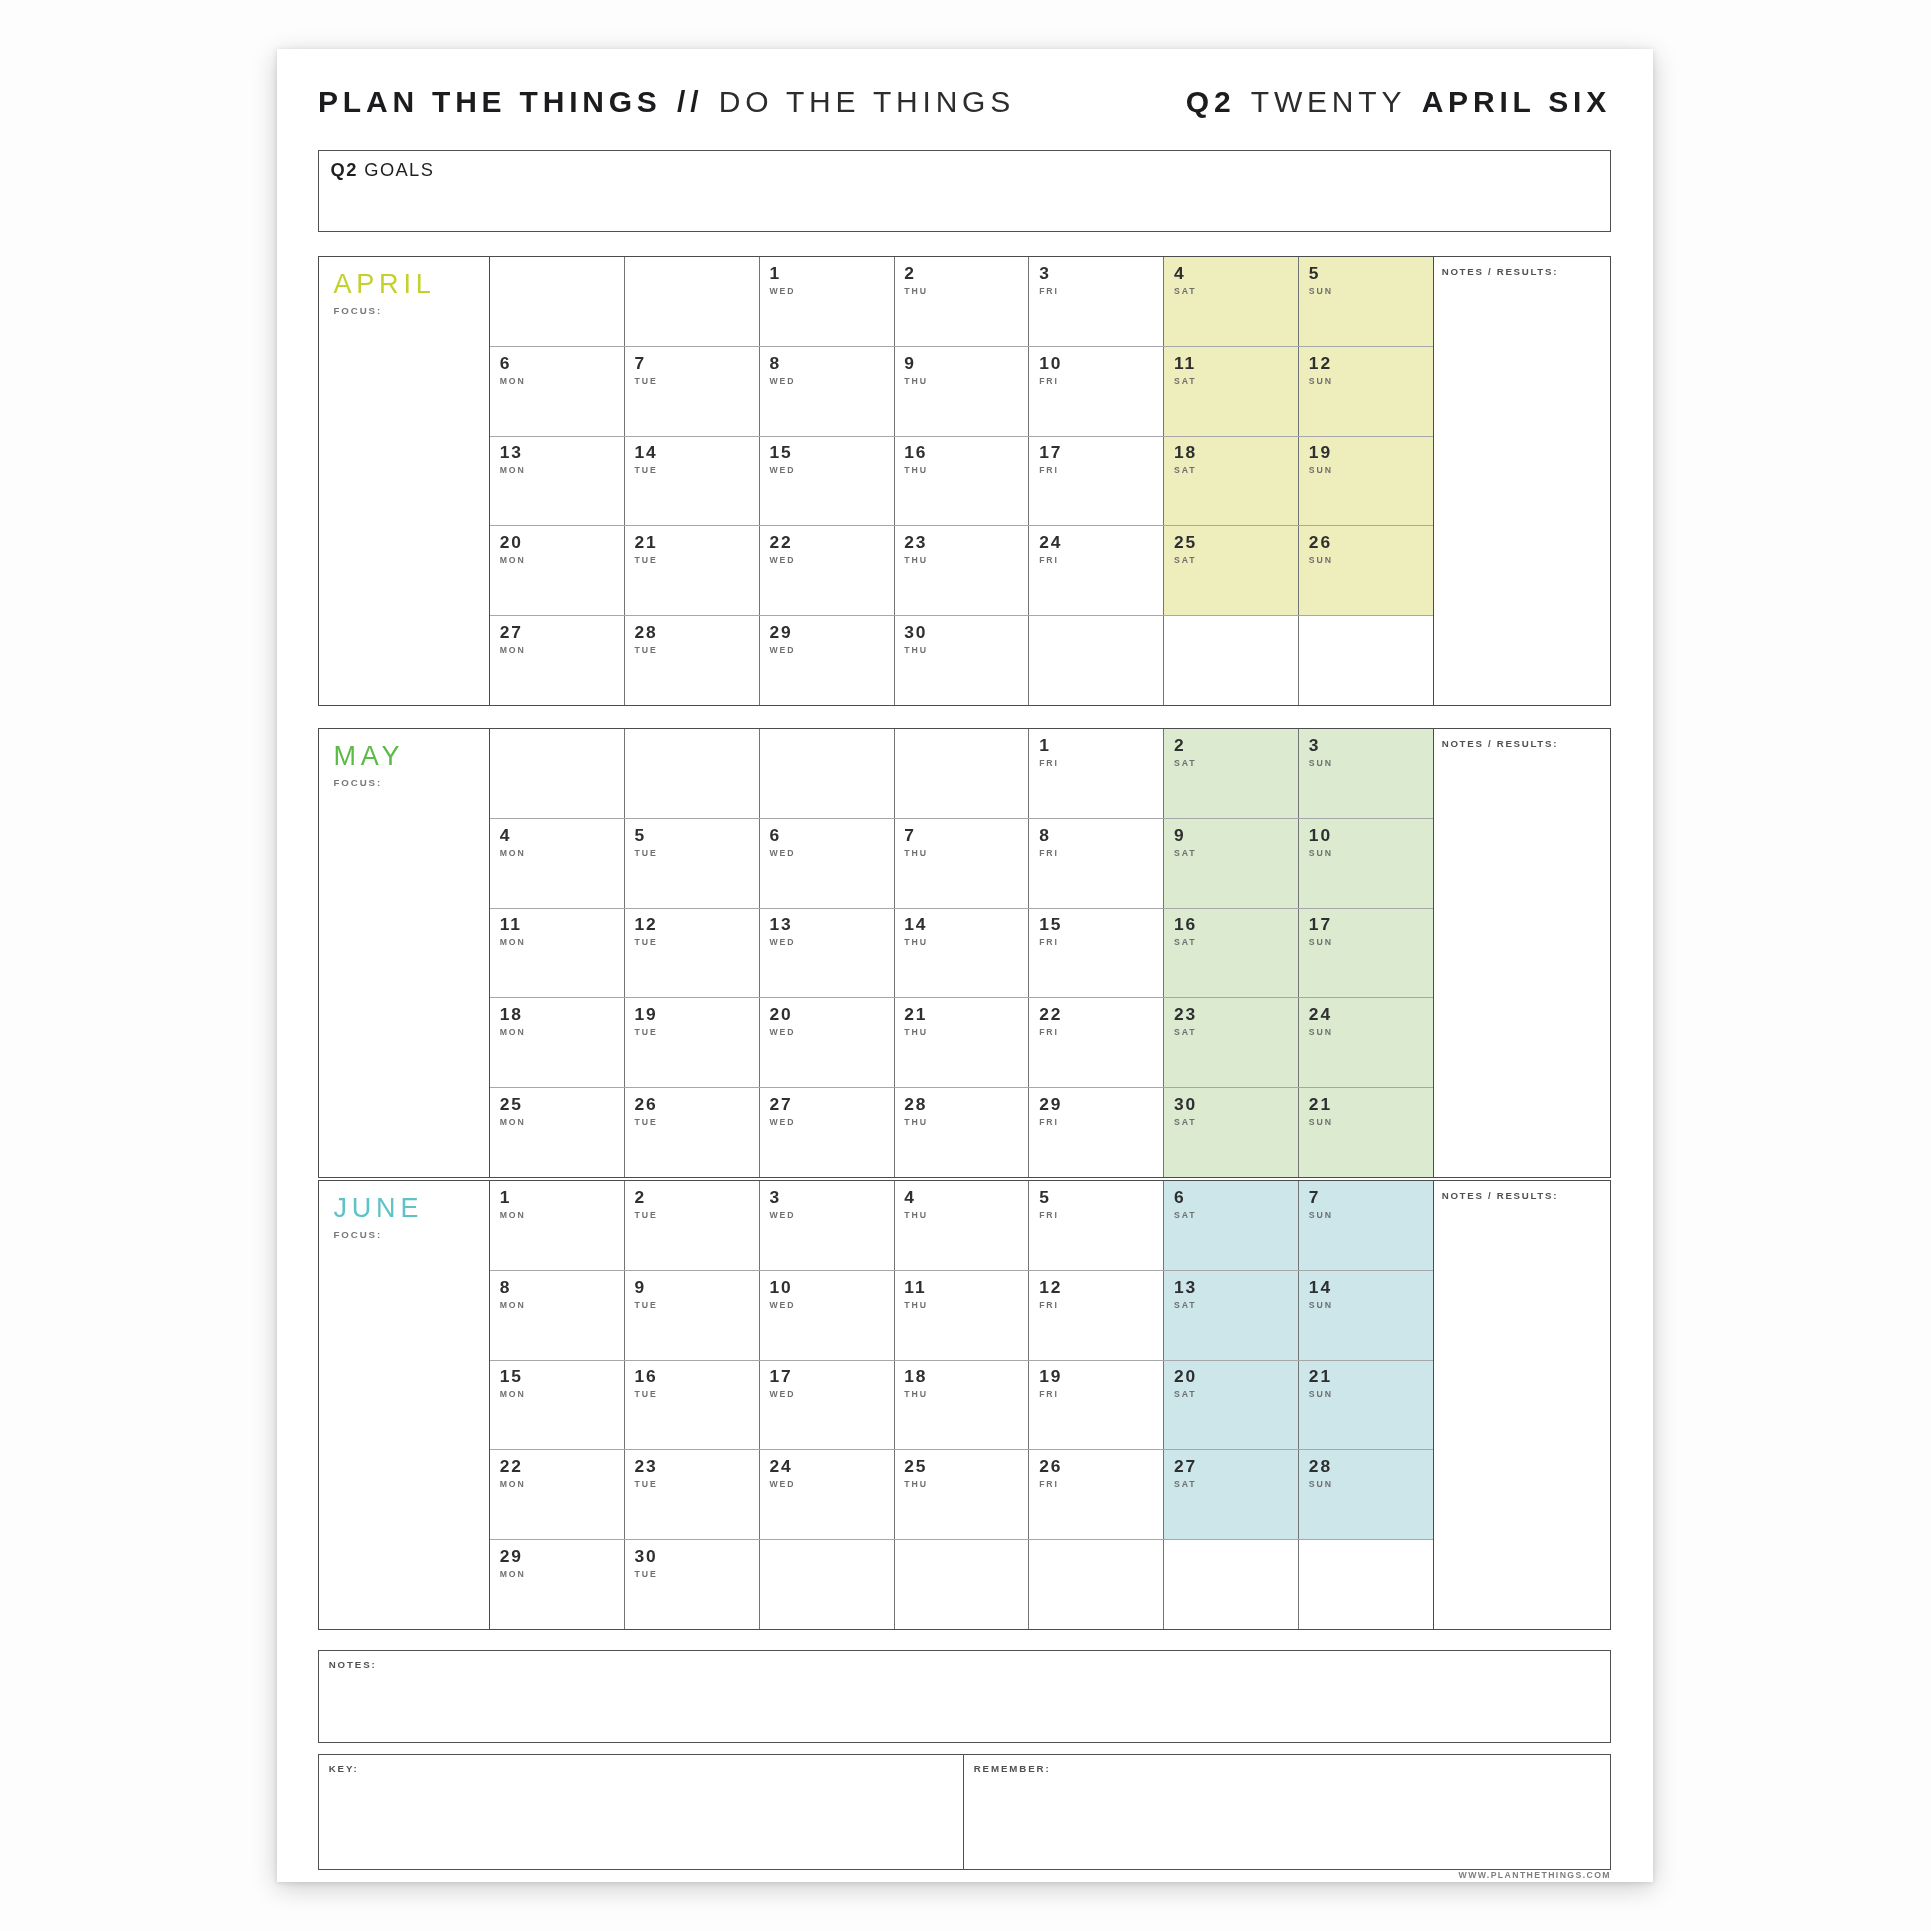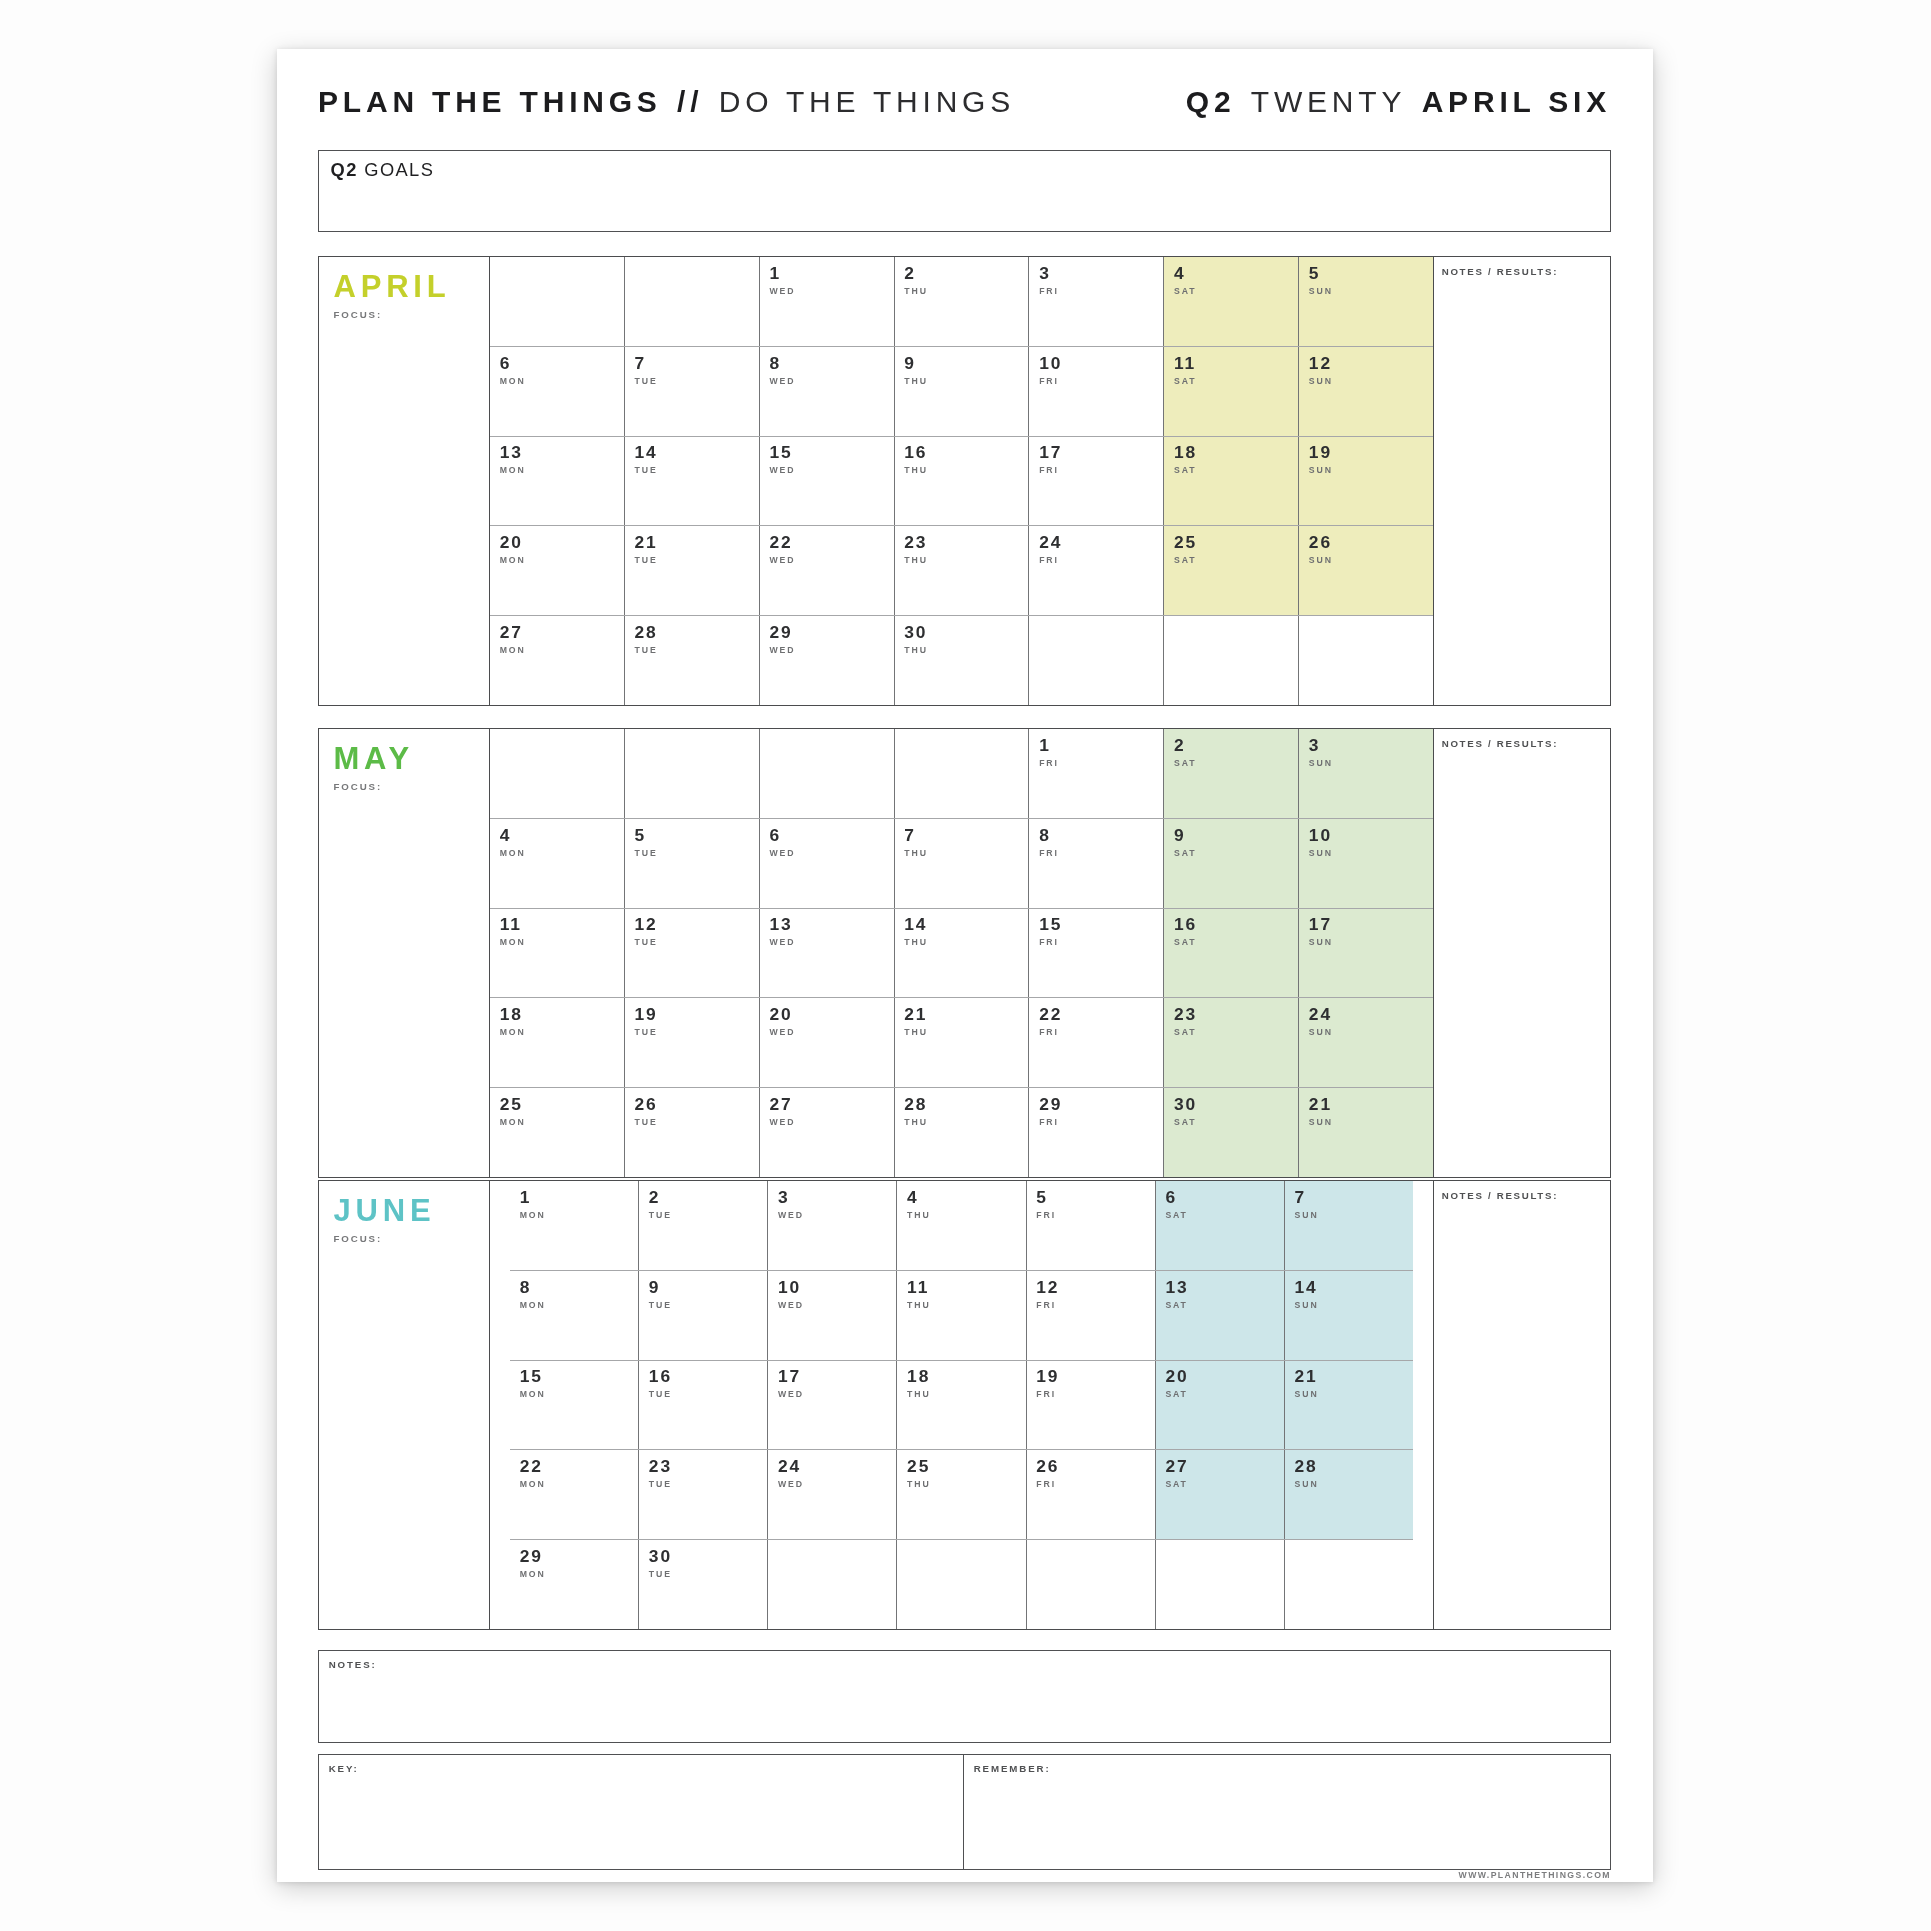--- a/index.html
+++ b/index.html
@@ -23,23 +23,23 @@
   .hdr-light{font-weight:400;color:#2c2c2e;}
   .hdr-gap{display:inline-block;width:15.4px;}
 
   
   .goals-box{top:101px;height:82px;border:1.4px solid #4f5052;box-sizing:border-box;padding:7.7px 11.6px;}
   .goals-label{font-size:18.3px;letter-spacing:1.4px;color:#1f1f21;}
   .goals-label b{font-weight:700;}
 
   
   .month-block{height:450px;border:1.9px solid #4b4c4e;box-sizing:border-box;display:flex;background:#fff;}
-  .m-april{top:207px;} .m-may{top:679px;} .m-june{top:1131px;gap:20px;}
+  .m-april{top:207px;} .m-may{top:679px;} .m-june{top:1131px;}
   .month-label-col{width:171px;flex:0 0 171px;border-right:1.9px solid #4b4c4e;padding:13.5px 0 0 14.5px;box-sizing:border-box;}
-  .month-title{font-size:31px;font-weight:700;letter-spacing:4.8px;line-height:1;}
+  .month-title{font-size:27px;font-weight:400;letter-spacing:4.8px;line-height:1;}
   .focus-label{font-size:9.7px;font-weight:600;letter-spacing:1.9px;color:#77787a;margin-top:7.7px;}
   .month-grid{flex:1 1 auto;display:flex;flex-direction:column;}
   .week-row{flex:1 1 0;display:flex;border-top:1px solid #a6a7a9;min-height:0;}
   .week-row:first-child{border-top:none;}
   .day-cell{flex:1 1 0;border-left:1px solid #737476;padding:6.8px 0 0 9.7px;box-sizing:border-box;min-width:0;}
   .day-cell:first-child{border-left:none;}
   .day-num{font-size:17.4px;font-weight:600;letter-spacing:1.9px;color:#2e2f31;line-height:1.1;}
   .day-wd{font-size:8.7px;font-weight:600;letter-spacing:1.9px;color:#6e6f71;margin-top:2.9px;}
   .month-notes-col{width:177px;flex:0 0 177px;border-left:1.9px solid #4b4c4e;padding:8.7px 7.7px;box-sizing:border-box;}
   .notes-results-label{font-size:9.7px;font-weight:600;letter-spacing:1.7px;color:#4f5052;}

